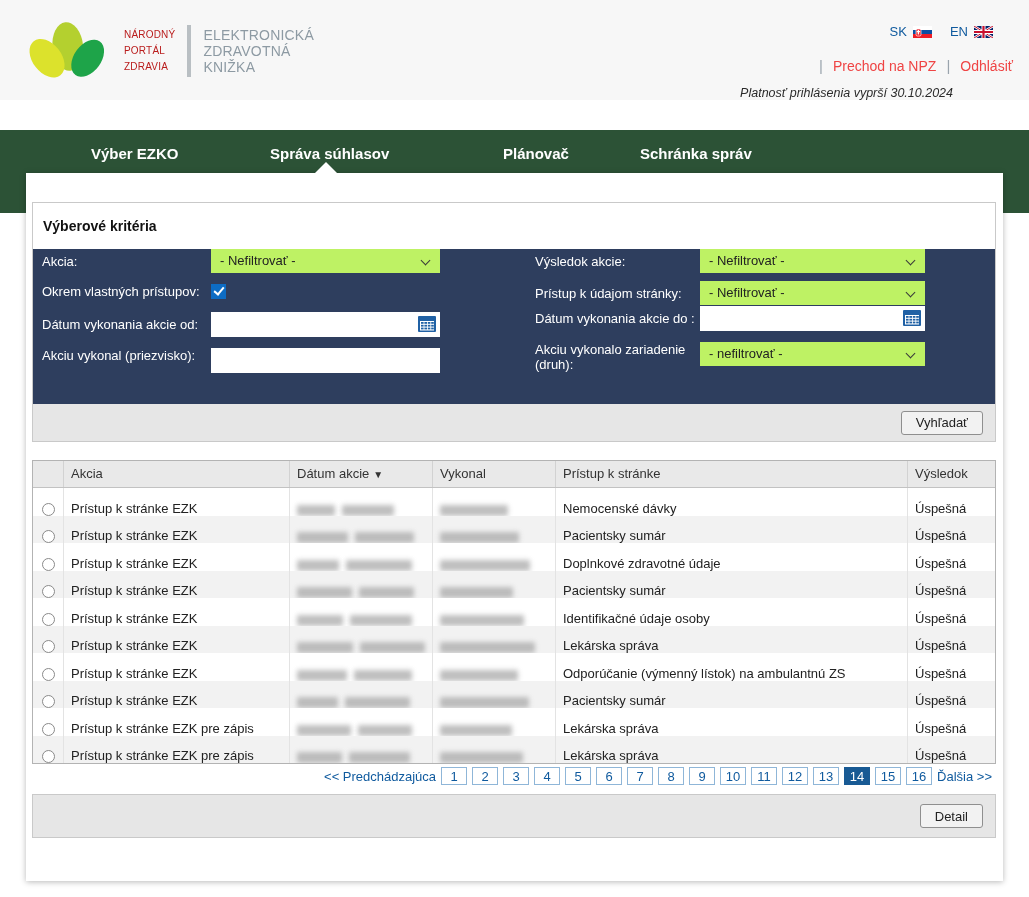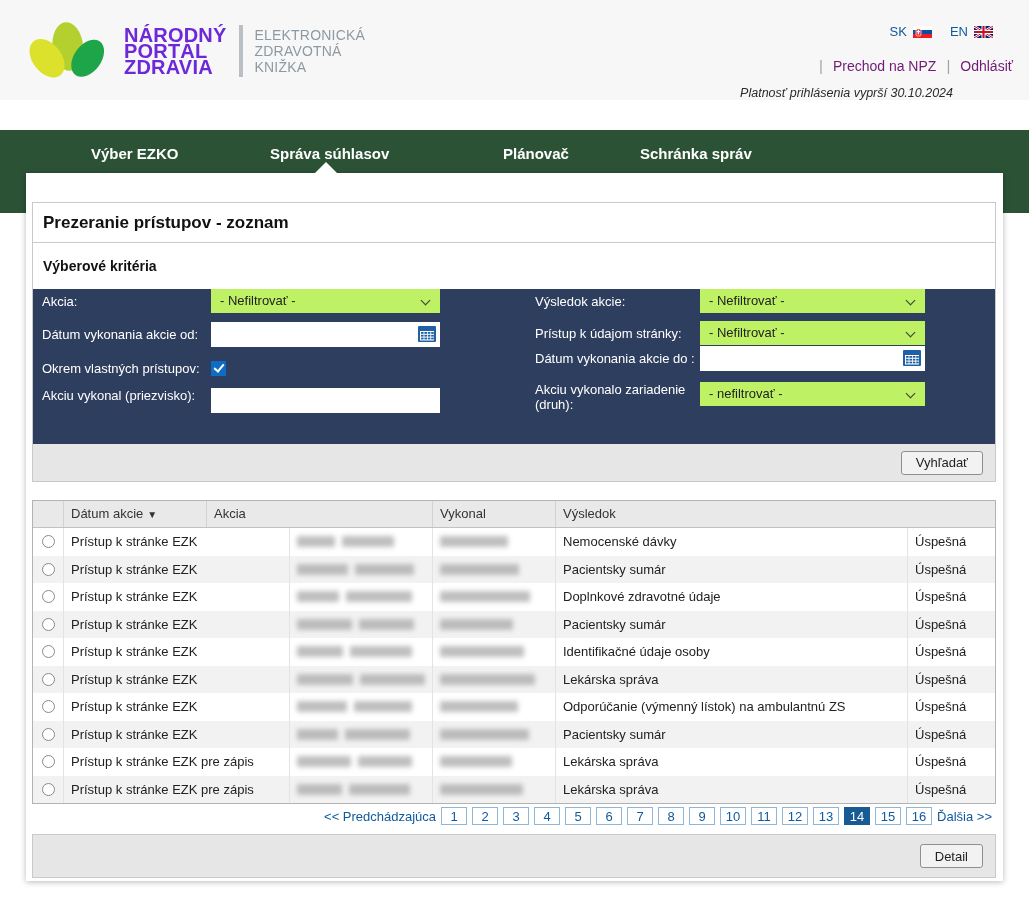--- a/index.html
+++ b/index.html
@@ -1,28 +1,28 @@
 <!DOCTYPE html>
 <html><head>
 <meta charset="utf-8">
 <style>
   * { margin:0; padding:0; box-sizing:border-box; }
   html,body { width:1029px; height:897px; background:#fff; font-family:"Liberation Sans", sans-serif; position:relative; overflow:hidden; }
 
   
   .header { position:absolute; top:0; left:0; width:1029px; height:100px; background:#f7f7f7; }
   .logo-wrap { position:absolute; top:14px; left:20px; display:flex; align-items:center; }
-  .brand-text { margin-left:12px; font-size:20px; font-weight:bold; color:#6d28d9; line-height:16px; letter-spacing:.2px; }
+  .brand-text { margin-left:12px; font-size:10px; font-weight:normal; color:#b91c1c; line-height:16px; letter-spacing:.2px; }
   .brand-sep { width:4px; height:52px; background:#b9bfc3; margin:0 12px; }
   .product-text { font-size:14px; font-weight:normal; color:#8d9aa3; line-height:16px; letter-spacing:.2px; }
   .lang-row { position:absolute; top:24px; right:36px; display:flex; align-items:center; gap:6px; font-size:13px; color:#0f5a9e; }
   .lang-row .flag { display:inline-block; }
   .links-row { position:absolute; top:57px; right:16px; display:flex; align-items:center; gap:10px; font-size:14px; color:#0f5a9e; }
   .links-row .bar { color:#9aa4ad; font-size:15px; }
-  .links-row a { color:#701a75; text-decoration:none; cursor:pointer; }
+  .links-row a { color:#ef4444; text-decoration:none; cursor:pointer; }
   .session-note { position:absolute; top:86px; right:76px; font-size:12.5px; font-style:italic; color:#2b2b2b; }
 
   
   .navband { position:absolute; top:130px; left:0; width:1029px; height:83px; background:#2c5236; }
   .nav-item { position:absolute; top:15px; color:#fff; font-size:15px; font-weight:bold; cursor:pointer; white-space:nowrap; }
   .nav-item:nth-child(1){ left:91px; }
   .nav-item:nth-child(2){ left:270px; }
   .nav-item:nth-child(3){ left:503px; }
   .nav-item:nth-child(4){ left:640px; }
 
@@ -61,21 +61,21 @@
   .btn-strip { height:37px; background:#e6e6e6; display:flex; justify-content:flex-end; align-items:center; padding-right:12px; }
   .btn { height:24px; padding:0 14px; background:#f2f2f2; border:1px solid #8f8f8f; border-radius:3px; font-size:13px; color:#222; font-family:"Liberation Sans", sans-serif; cursor:pointer; }
 
   
   .tablebox { margin-top:18px; border:1px solid #b3b3b3; }
   .thead { display:flex; background:#e9e9e9; height:27px; border-bottom:1px solid #c2c2c2; }
   .th { font-size:13px; color:#333; line-height:26px; padding-left:7px; border-right:1px solid #d2d2d2; cursor:pointer; }
   .th:last-child { border-right:none; }
   .trow { display:flex; height:27.5px; align-items:center; background:#fff; }
   .trow:nth-child(even) { background:#f2f2f2; }
-  .td { font-size:13px; color:#222; padding-left:7px; border-right:1px solid #e3e3e3; height:100%; display:flex; align-items:center; overflow:hidden; }
+  .td { font-size:13px; color:#222; padding-left:7px; border-right:1px solid #e3e3e3; height:100%; display:flex; align-items:flex-end; overflow:hidden; }
   .td:last-child { border-right:none; }
   .c1 { width:31px; justify-content:center; padding-left:0; }
   .c2 { width:226px; }
   .c3 { width:143px; }
   .c4 { width:123px; }
   .c5 { width:352px; }
   .c6 { width:84px; flex:1; }
   .radio { width:13px; height:13px; border-radius:50%; border:1px solid #8a8a8a; background:#fff; cursor:pointer; }
   .sorticon { font-size:10px; color:#333; margin-left:4px; }
   .blurseg { display:inline-block; height:11px; background:#a9a9a9; border-radius:1px; filter:blur(2.5px); margin-right:7px; opacity:.75; }
@@ -147,31 +147,34 @@
     <span class="nav-item active">Správa súhlasov</span>
     <span class="nav-item">Plánovač</span>
     <span class="nav-item">Schránka správ</span>
   </div>
 
 <div class="panel">
   <div class="panel-pointer"></div>
   <div class="inner">
 
     <div class="box1">
-      <div class="title-row">Prezeranie prístupov - zoznam</div>
       <div class="criteria-row">Výberové kritéria</div>
 
       <div class="filter">
         <div class="f-col left">
           <div class="f-row r1">
             <div class="f-label">Akcia:</div>
             <div class="ctrl select">
               <span>- Nefiltrovať -</span>
               <span class="chev"></span>
             </div>
+          </div>
+          <div class="f-row r2">
+            <div class="f-label">Okrem vlastných prístupov:</div>
+            <div class="checkbox"></div>
           </div>
           <div class="f-row r3">
             <div class="f-label">Dátum vykonania akcie od:</div>
             <div class="ctrl">
               <input class="textinput dateinput" value="" style="">
               <svg class="cal-icon" width="18" height="16" viewBox="0 0 18 16">
                 <rect width="18" height="16" rx="1" fill="#2061a5"></rect>
                 <rect x="2" y="5" width="14" height="9.5" fill="#fff"></rect>
                 <g fill="#2061a5">
                   <rect x="3" y="6" width="2.6" height="1.8"></rect>
@@ -183,24 +186,20 @@
                     <rect x="9.8" y="8.8" width="2.6" height="1.8"></rect>
                     <rect x="13.2" y="8.8" width="2.6" height="1.8"></rect>
                   <rect x="3" y="11.6" width="2.6" height="1.8"></rect>
                     <rect x="6.4" y="11.6" width="2.6" height="1.8"></rect>
                     <rect x="9.8" y="11.6" width="2.6" height="1.8"></rect>
                     <rect x="13.2" y="11.6" width="2.6" height="1.8"></rect>
                 </g>
               </svg>
             </div>
           </div>
-          <div class="f-row r2">
-            <div class="f-label">Okrem vlastných prístupov:</div>
-            <div class="checkbox"></div>
-          </div>
           <div class="f-row r4">
             <div class="f-label">Akciu vykonal (priezvisko):</div>
             <div class="ctrl">
               <input class="textinput" value="" style="">
             </div>
           </div>
         </div>
 
         <div class="f-col right">
           <div class="f-row r1">
@@ -252,23 +251,24 @@
       </div>
 
       <div class="btn-strip">
         <button class="btn">Vyhľadať</button>
       </div>
     </div>
 
     <div class="tablebox">
       <div class="thead">
         <div class="th c1"></div>
+        <div class="th c2"><span>Akcia</span></div>
         <div class="th c3"><span>Dátum akcie</span><span class="sorticon">▼</span></div>
-        <div class="th c2"><span>Akcia</span></div>
         <div class="th c4"><span>Vykonal</span></div>
+        <div class="th c5"><span>Prístup k stránke</span></div>
         <div class="th c6"><span>Výsledok</span></div>
       </div>
       <div class="tbody" id="tbody">
   <div class="trow">
     <div class="td c1">
               <span class="radio"></span>
             </div>
     <div class="td c2">
               <span>Prístup k stránke EZK</span>
             </div>

